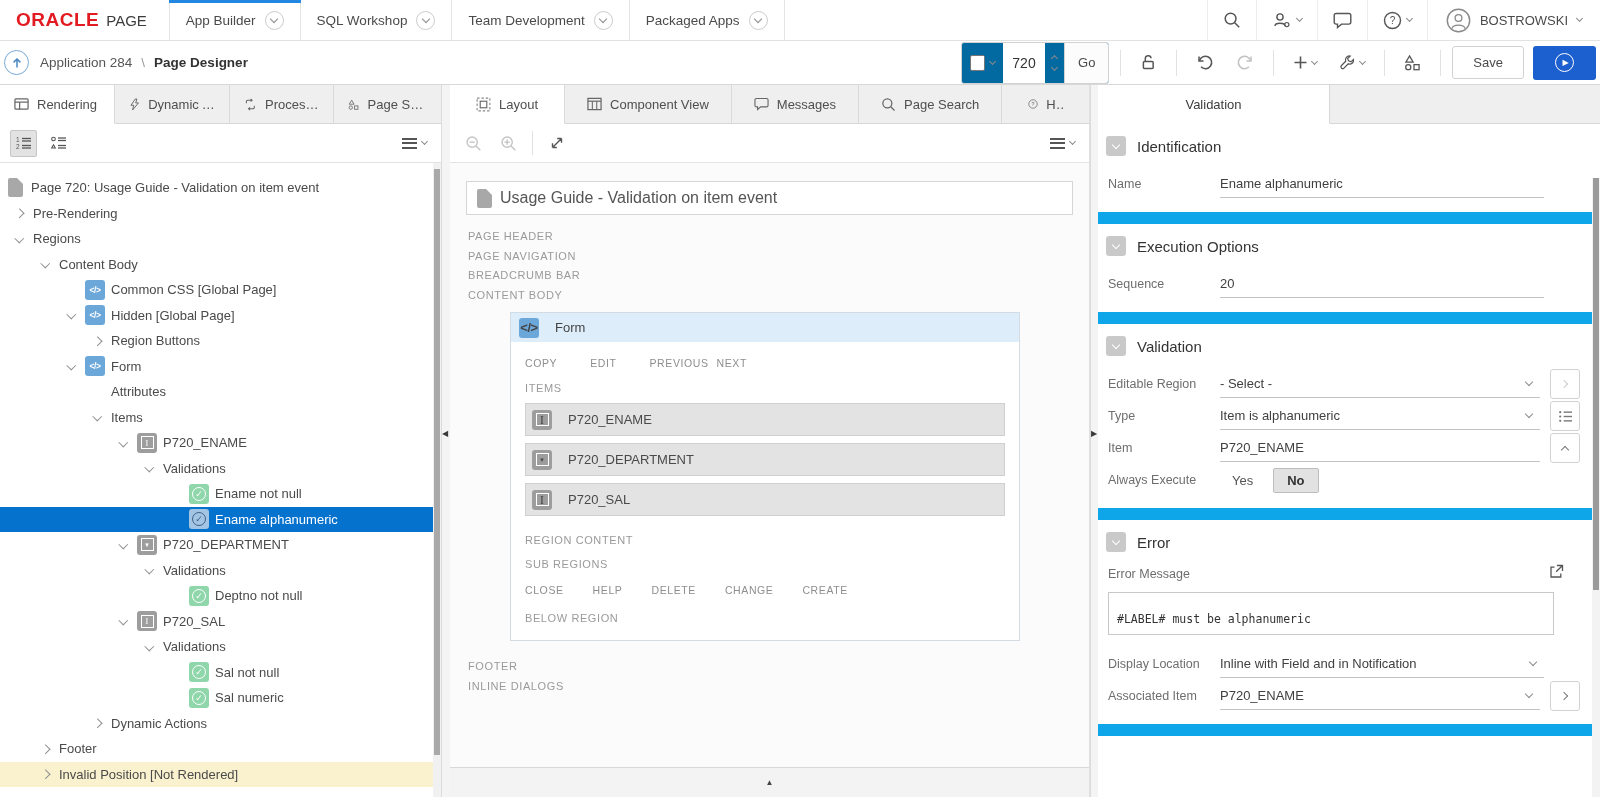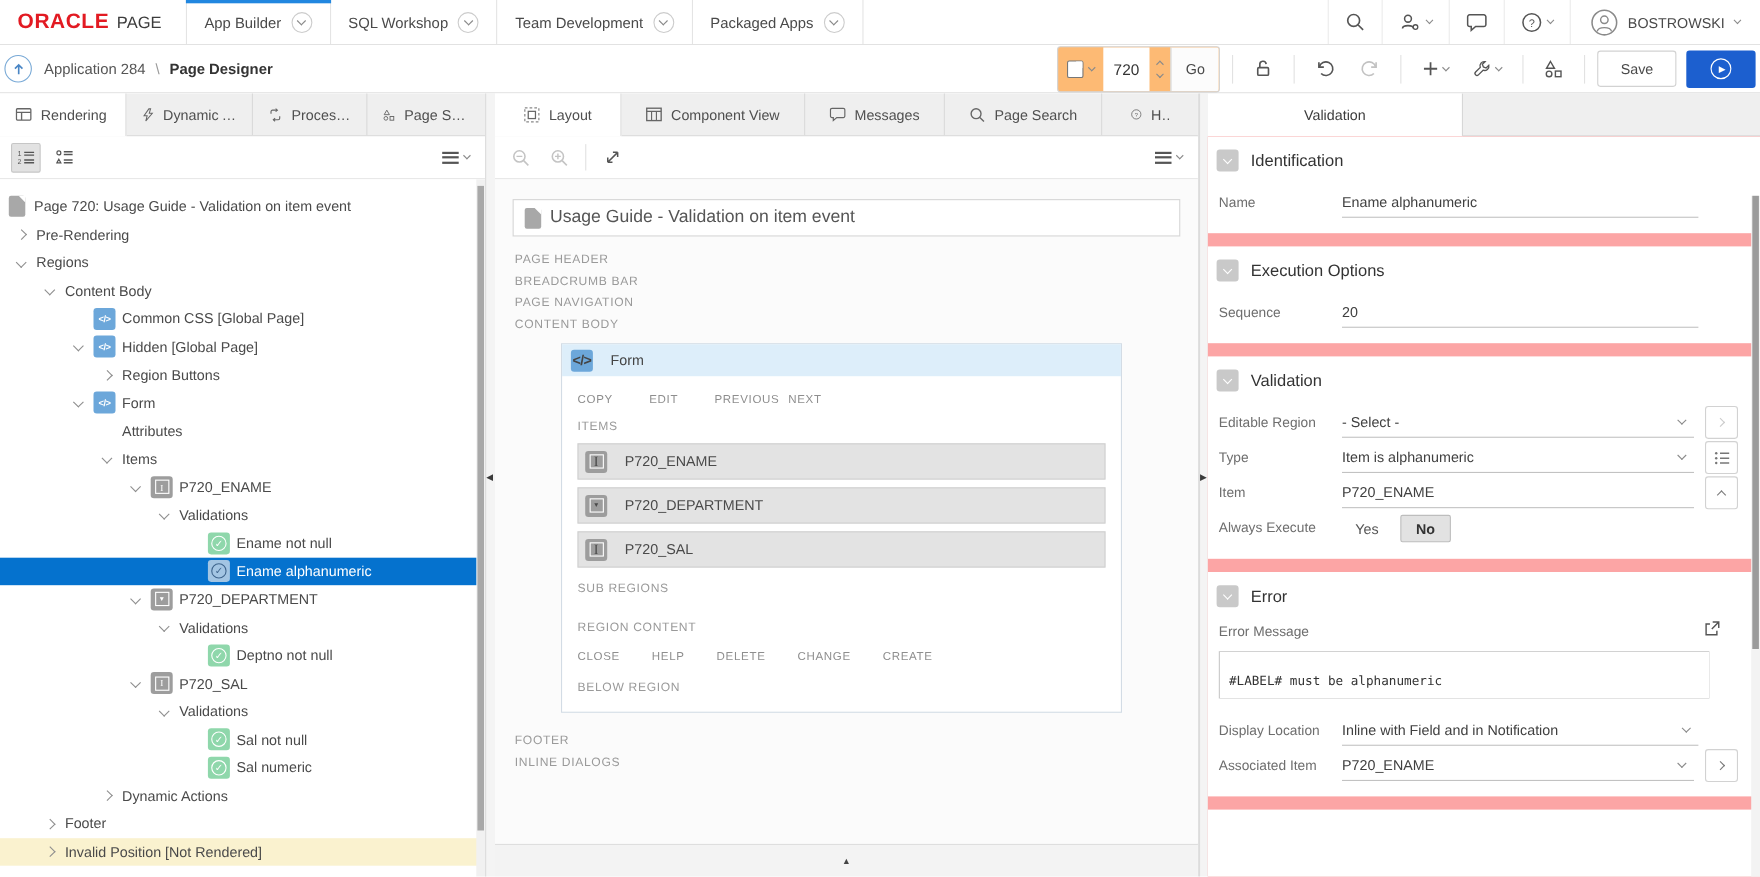--- a/index.html
+++ b/index.html
@@ -24,21 +24,21 @@
 .nav-user{display:flex;align-items:center;gap:9px;padding:0 18px;border-left:1px solid #ececec;cursor:pointer;font-size:13px;color:#4a4a4a}
 
 
 .toolbar{height:44px;border-bottom:1px solid #d8d8d8;display:flex;align-items:center;padding:0 4px;background:#fff}
 .crumb-up{width:25px;height:25px;border-radius:50%;border:1.5px solid #78a9d6;display:flex;align-items:center;justify-content:center;margin-right:11px}
 .crumb-app{color:#555;font-size:13.5px}
 .crumb-sep{color:#9a9a9a;margin:0 9px;font-size:13.5px}
 .crumb-page{color:#333;font-weight:bold;font-size:13.5px}
 .tb-right{margin-left:auto;display:flex;align-items:center}
 .tb-sep{width:1px;height:26px;background:#e2e2e2;margin:0 11px}
-.page-group{display:flex;align-items:center;height:42px;border:1px solid #d2d2d2;border-radius:3px;background:#fdba74;overflow:hidden}
+.page-group{display:flex;align-items:center;height:42px;border:1px solid #d2d2d2;border-radius:3px;background:#0369a1;overflow:hidden}
 .pg-cell{display:flex;align-items:center;height:100%;padding:0 8px;gap:5px;cursor:pointer}
 .page-num{width:42px;height:100%;border:none;outline:none;text-align:center;font-size:14px;color:#333;font-family:"Liberation Sans",sans-serif}
 .spin{display:flex;flex-direction:column;justify-content:center;gap:4px;height:100%;padding:0 7px;cursor:pointer}
 .go-btn{height:100%;border-left:1px solid #d2d2d2;padding:0 13px;display:flex;align-items:center;background:#fcfcfc;cursor:pointer;font-size:13px;color:#4a4a4a}
 .ibtn{display:flex;align-items:center;justify-content:center;padding:0 8px;gap:4px;cursor:pointer}
 .ibtn+.ibtn{margin-left:6px}
 .btn{height:33px;border:1px solid #d2d2d2;border-radius:3px;background:#fff;font-size:13px;color:#4a4a4a;padding:0 20px;display:flex;align-items:center;cursor:pointer;font-family:"Liberation Sans",sans-serif}
 .run-btn{width:63px;height:34px;border:none;border-radius:3px;display:flex;align-items:center;justify-content:center;margin-left:9px;cursor:pointer}
 .play-ring{width:19px;height:19px;border:1.6px solid #fff;border-radius:50%;display:flex;align-items:center;justify-content:center;color:#fff;font-size:8px;padding-left:2px}
 
@@ -104,21 +104,21 @@
 .center-bottom .tri{font-size:8px;color:#444;cursor:pointer}
 
 
 .right-panel{width:502px;flex:0 0 502px;display:flex;flex-direction:column;background:#ececec;position:relative}
 .right-tabs{height:39px;background:#efefef;border-bottom:1px solid #d7d7d7;display:flex}
 .right-tab{width:232px;background:#fff;border-right:1px solid #d7d7d7;display:flex;align-items:center;justify-content:center;font-size:13px;color:#3c3c3c;margin-bottom:-1px;border-bottom:1px solid #fff;cursor:pointer}
 .filter-bar{height:39px;background:#fff;border-bottom:1px solid #e0e0e0;display:flex;align-items:center;padding:0 12px;gap:9px}
 .filter-input{flex:1;border:none;outline:none;font-size:13px;color:#555;font-family:"Liberation Sans",sans-serif}
 .filter-input::placeholder{color:#9a9a9a}
 .goto{display:flex;align-items:center;gap:4px;cursor:pointer;margin-right:30px}
-.sections{flex:1;display:flex;flex-direction:column;gap:12px;background:#fca5a5;overflow:hidden}
+.sections{flex:1;display:flex;flex-direction:column;gap:12px;background:#0ea5e9;overflow:hidden}
 .sec{background:#fff;padding:12px 8px 12px}
 .sec.grow{flex:1}
 .sec-head{display:flex;align-items:center;gap:11px;margin-bottom:12px;cursor:pointer}
 .collapse-btn{width:20px;height:20px;background:#c9c9c9;border-radius:3px;display:flex;align-items:center;justify-content:center;flex:0 0 20px}
 .collapse-btn .cv{border-color:#fff;width:6px;height:6px}
 .sec-title{font-size:15px;color:#333}
 .frow{display:flex;align-items:center;min-height:32px;padding-left:2px}
 .flabel{width:112px;flex:0 0 112px;font-size:12.5px;color:#6e6e6e}
 .fvalue{flex:1;display:flex;align-items:center;border-bottom:1px solid #c2c2c2;height:27px;font-size:13px;color:#404040;margin-right:48px;position:relative}
 .fvalue.btn-after{margin-right:10px}
@@ -567,22 +567,22 @@
         <span class="ham"></span>
         <span class="cv small"></span>
       </span>
     </div>
     <div class="canvas">
       <div class="page-box">
         <span class="ic-doc"></span>
         <span>Usage Guide - Validation on item event</span>
       </div>
       <div class="slot-label">PAGE HEADER</div>
+      <div class="slot-label">PAGE NAVIGATION</div>
       <div class="slot-label">BREADCRUMB BAR</div>
-      <div class="slot-label">PAGE NAVIGATION</div>
       <div class="slot-label">CONTENT BODY</div>
 
       <div class="form-box">
         <div class="form-head">
           <span class="ticon ic-code">&lt;/&gt;</span>
           <span>Form</span>
         </div>
         <div class="form-body">
           <div class="action-row">
             <span class="act">COPY</span>
@@ -604,22 +604,22 @@
                 </span>
                 <span>P720_DEPARTMENT</span>
               </div>
               <div class="item-box">
                 <span class="ticon ic-gray">
                   <span class="inner-box">I</span>
                 </span>
                 <span>P720_SAL</span>
               </div>
             </div>
+          <div class="sec-lab" style="margin-top:12px">REGION CONTENT</div>
           <div class="sec-lab">SUB REGIONS</div>
-          <div class="sec-lab" style="margin-top:12px">REGION CONTENT</div>
           <div class="action-row tight" style="margin-top:8px">
             <span class="act">CLOSE</span>
             <span class="act">HELP</span>
             <span class="act">DELETE</span>
             <span class="act">CHANGE</span>
             <span class="act">CREATE</span>
           </div>
           <div class="sec-lab" style="margin-top:6px">BELOW REGION</div>
         </div>
       </div>

